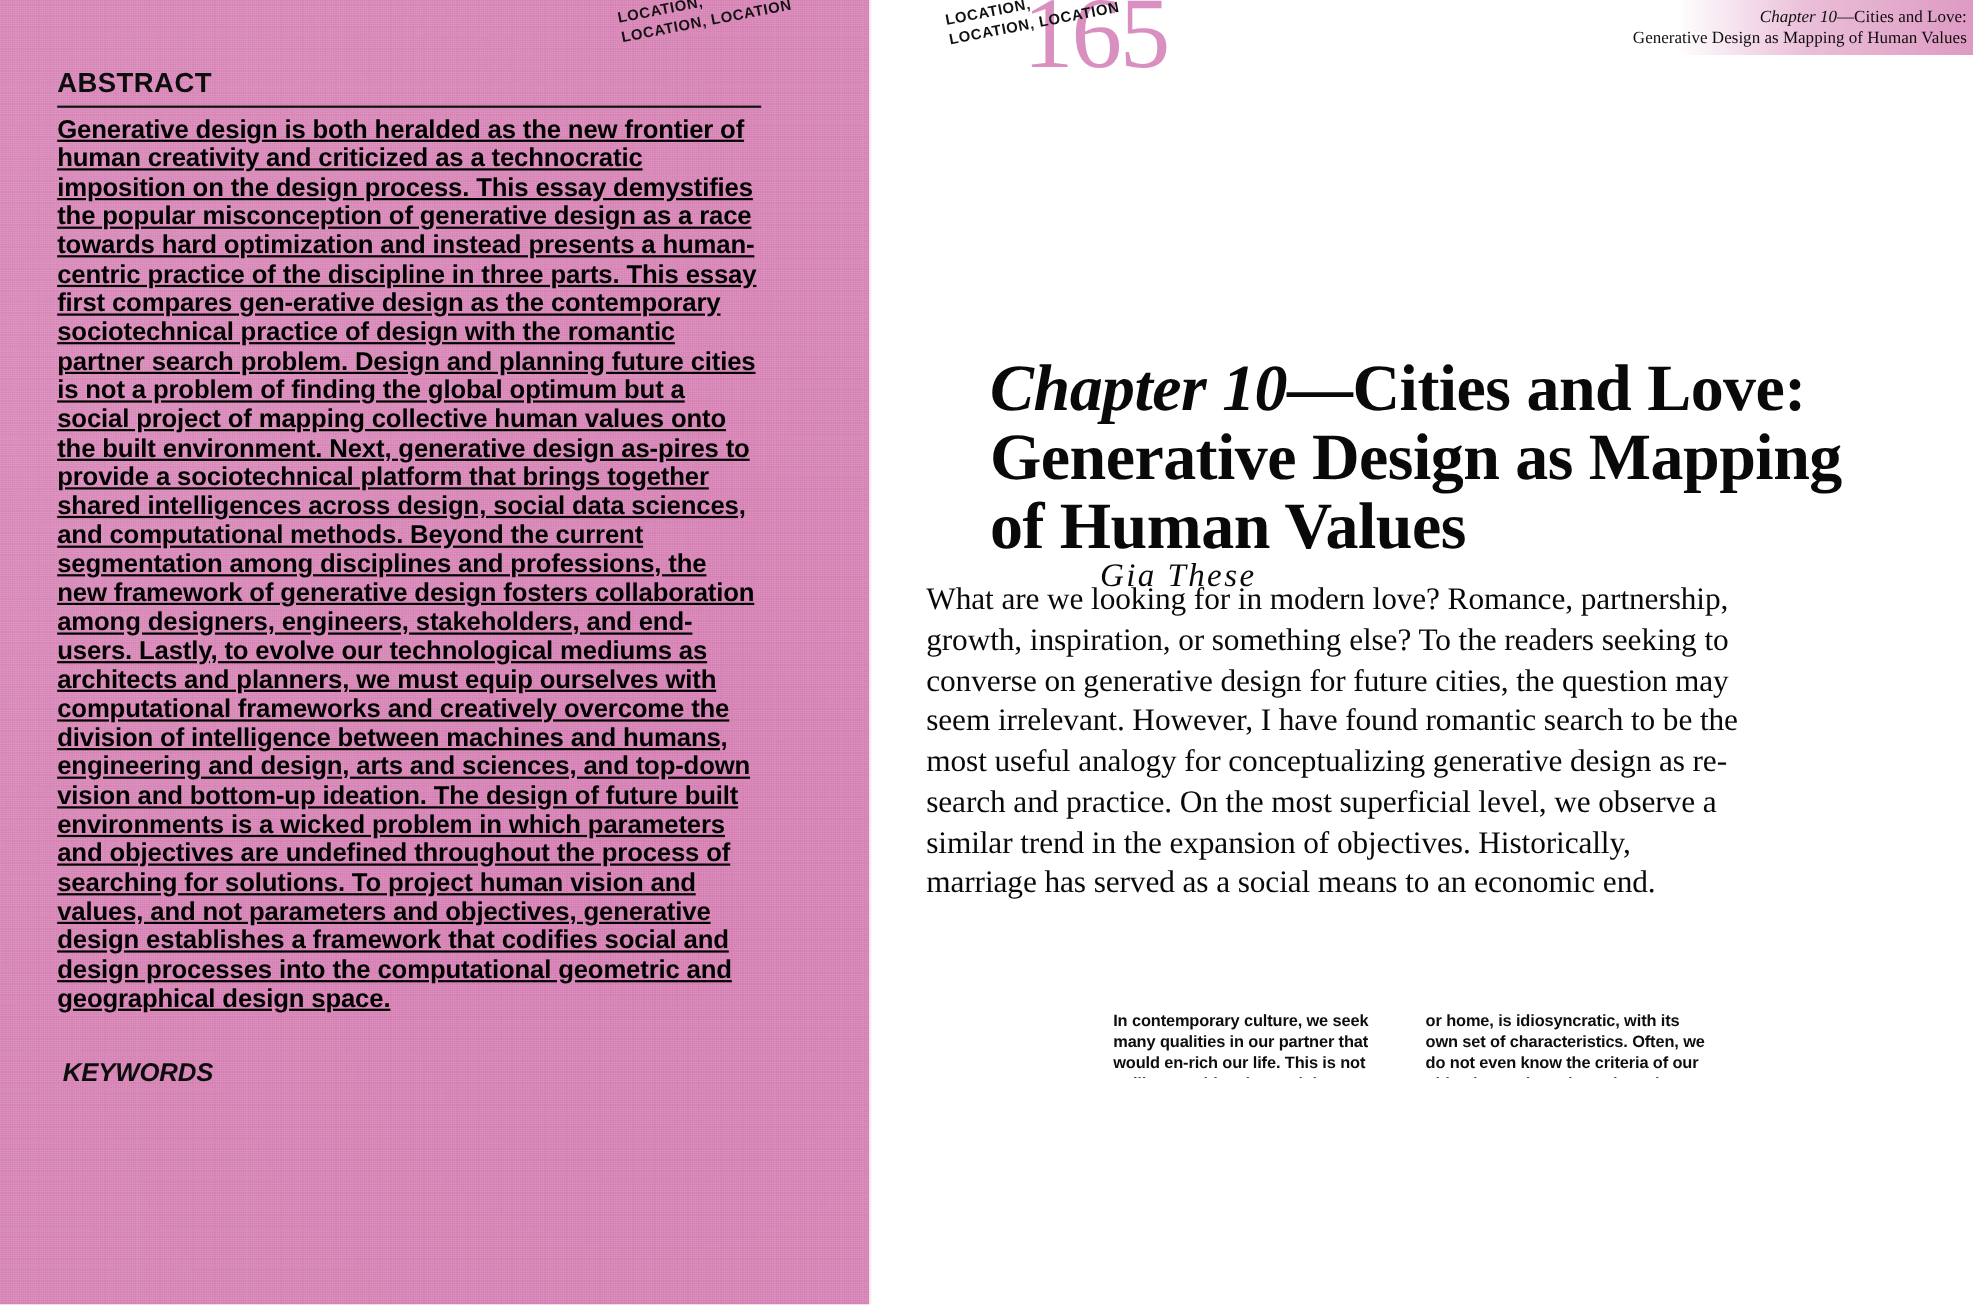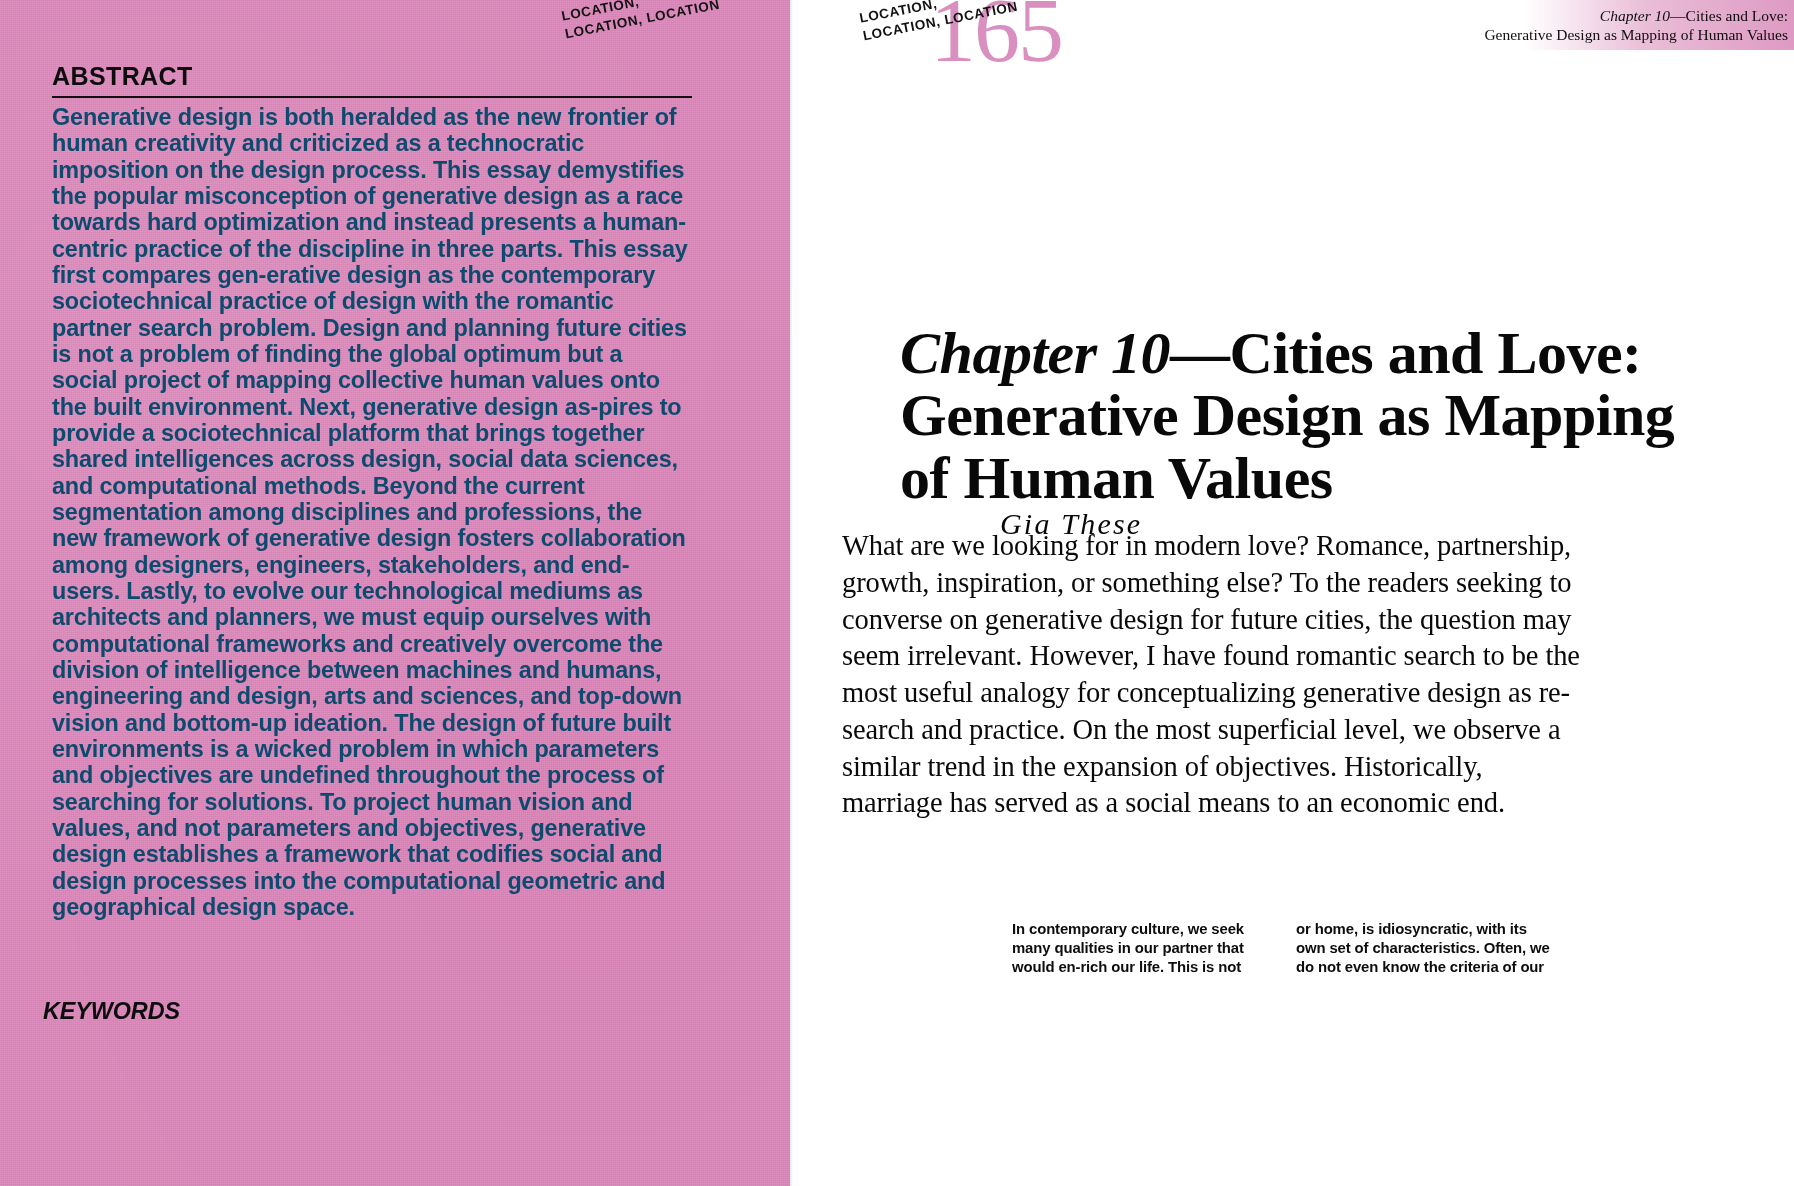--- a/index.html
+++ b/index.html
@@ -64,29 +64,29 @@
     padding-bottom:5px;
     border-bottom:2.2px solid #111;
     display:block;
     margin-bottom:4px;
   }
   #abstract-body {
     font-size:23.4px;
     font-weight:bold;
     line-height:1.125;
     letter-spacing:-.15px;
-    color:#0c4a6e;
+    color:#000000;
     margin-top:6px;
     text-align:left;
+    text-decoration:underline;
   }
   #keywords-block {
     position:absolute;
-    left:43px; top:962px;
+    left:57px; top:962px;
     width:640px;
-    margin-top:36px;
   }
   #keywords-heading {
     font-size:23.4px;
     font-weight:bold;
     font-style:italic;
     letter-spacing:-.1px;
     color:#0d0d0d;
   }
   #keywords-body {
     font-size:23.4px;

